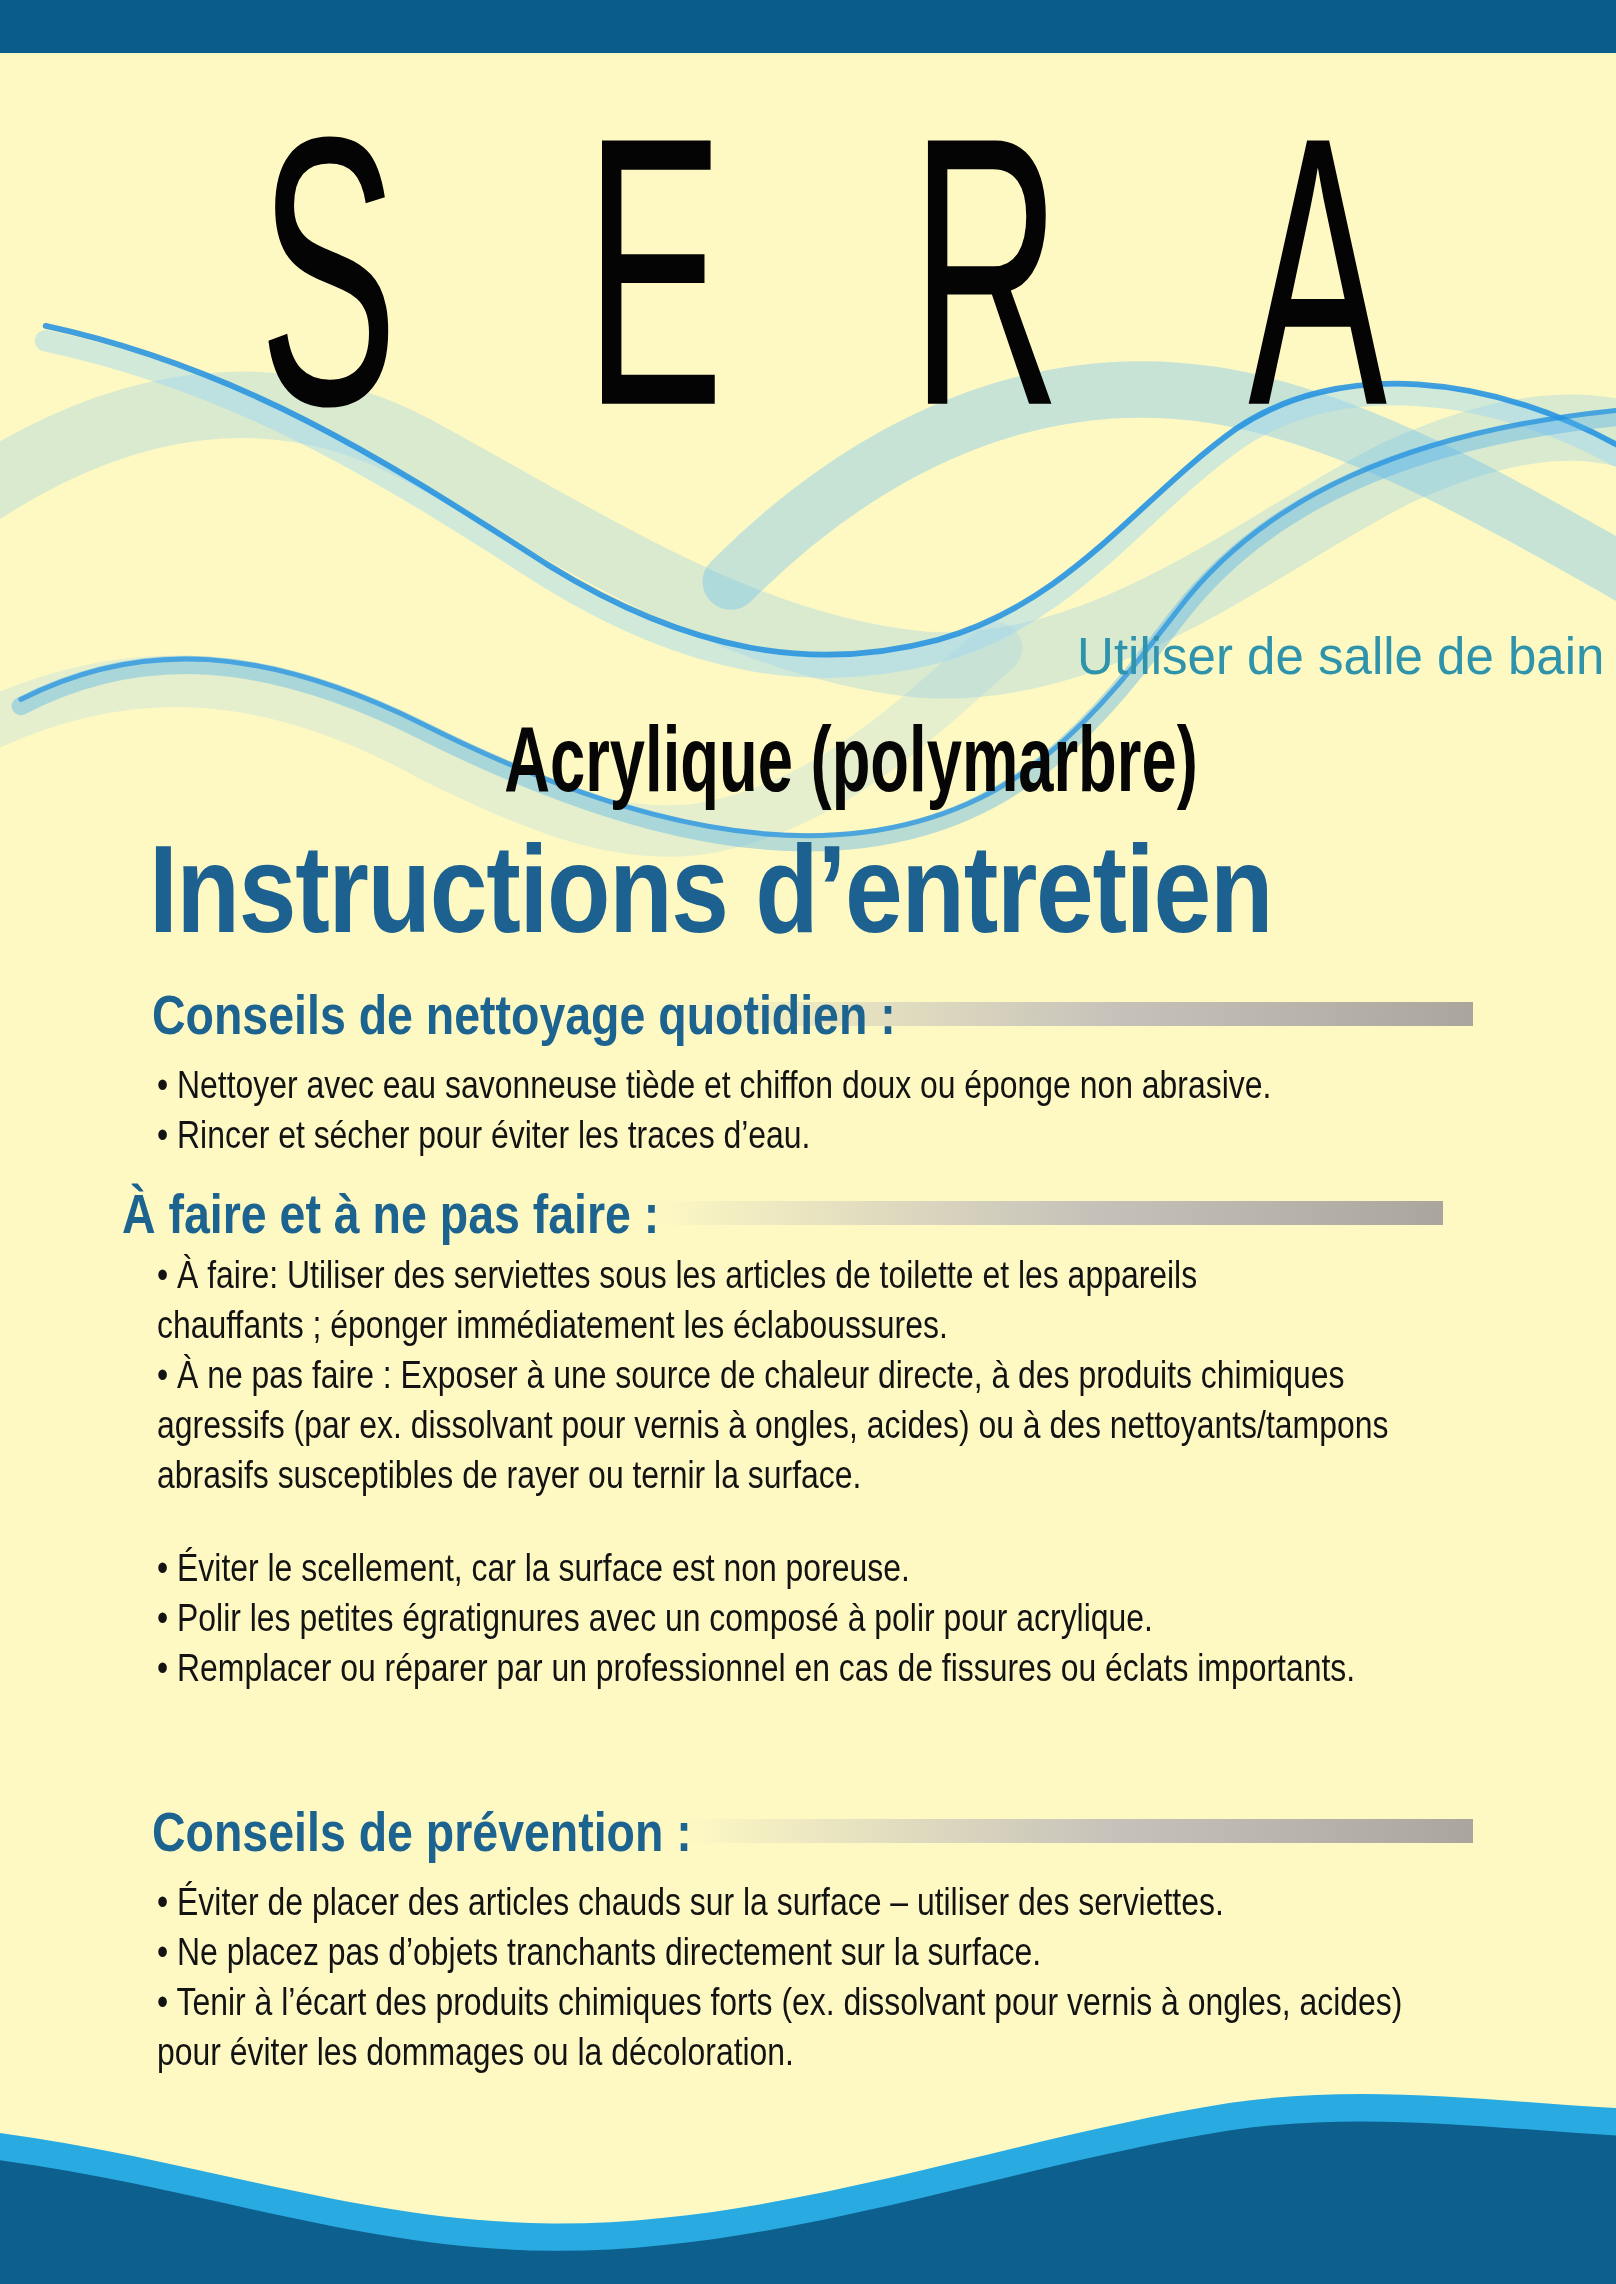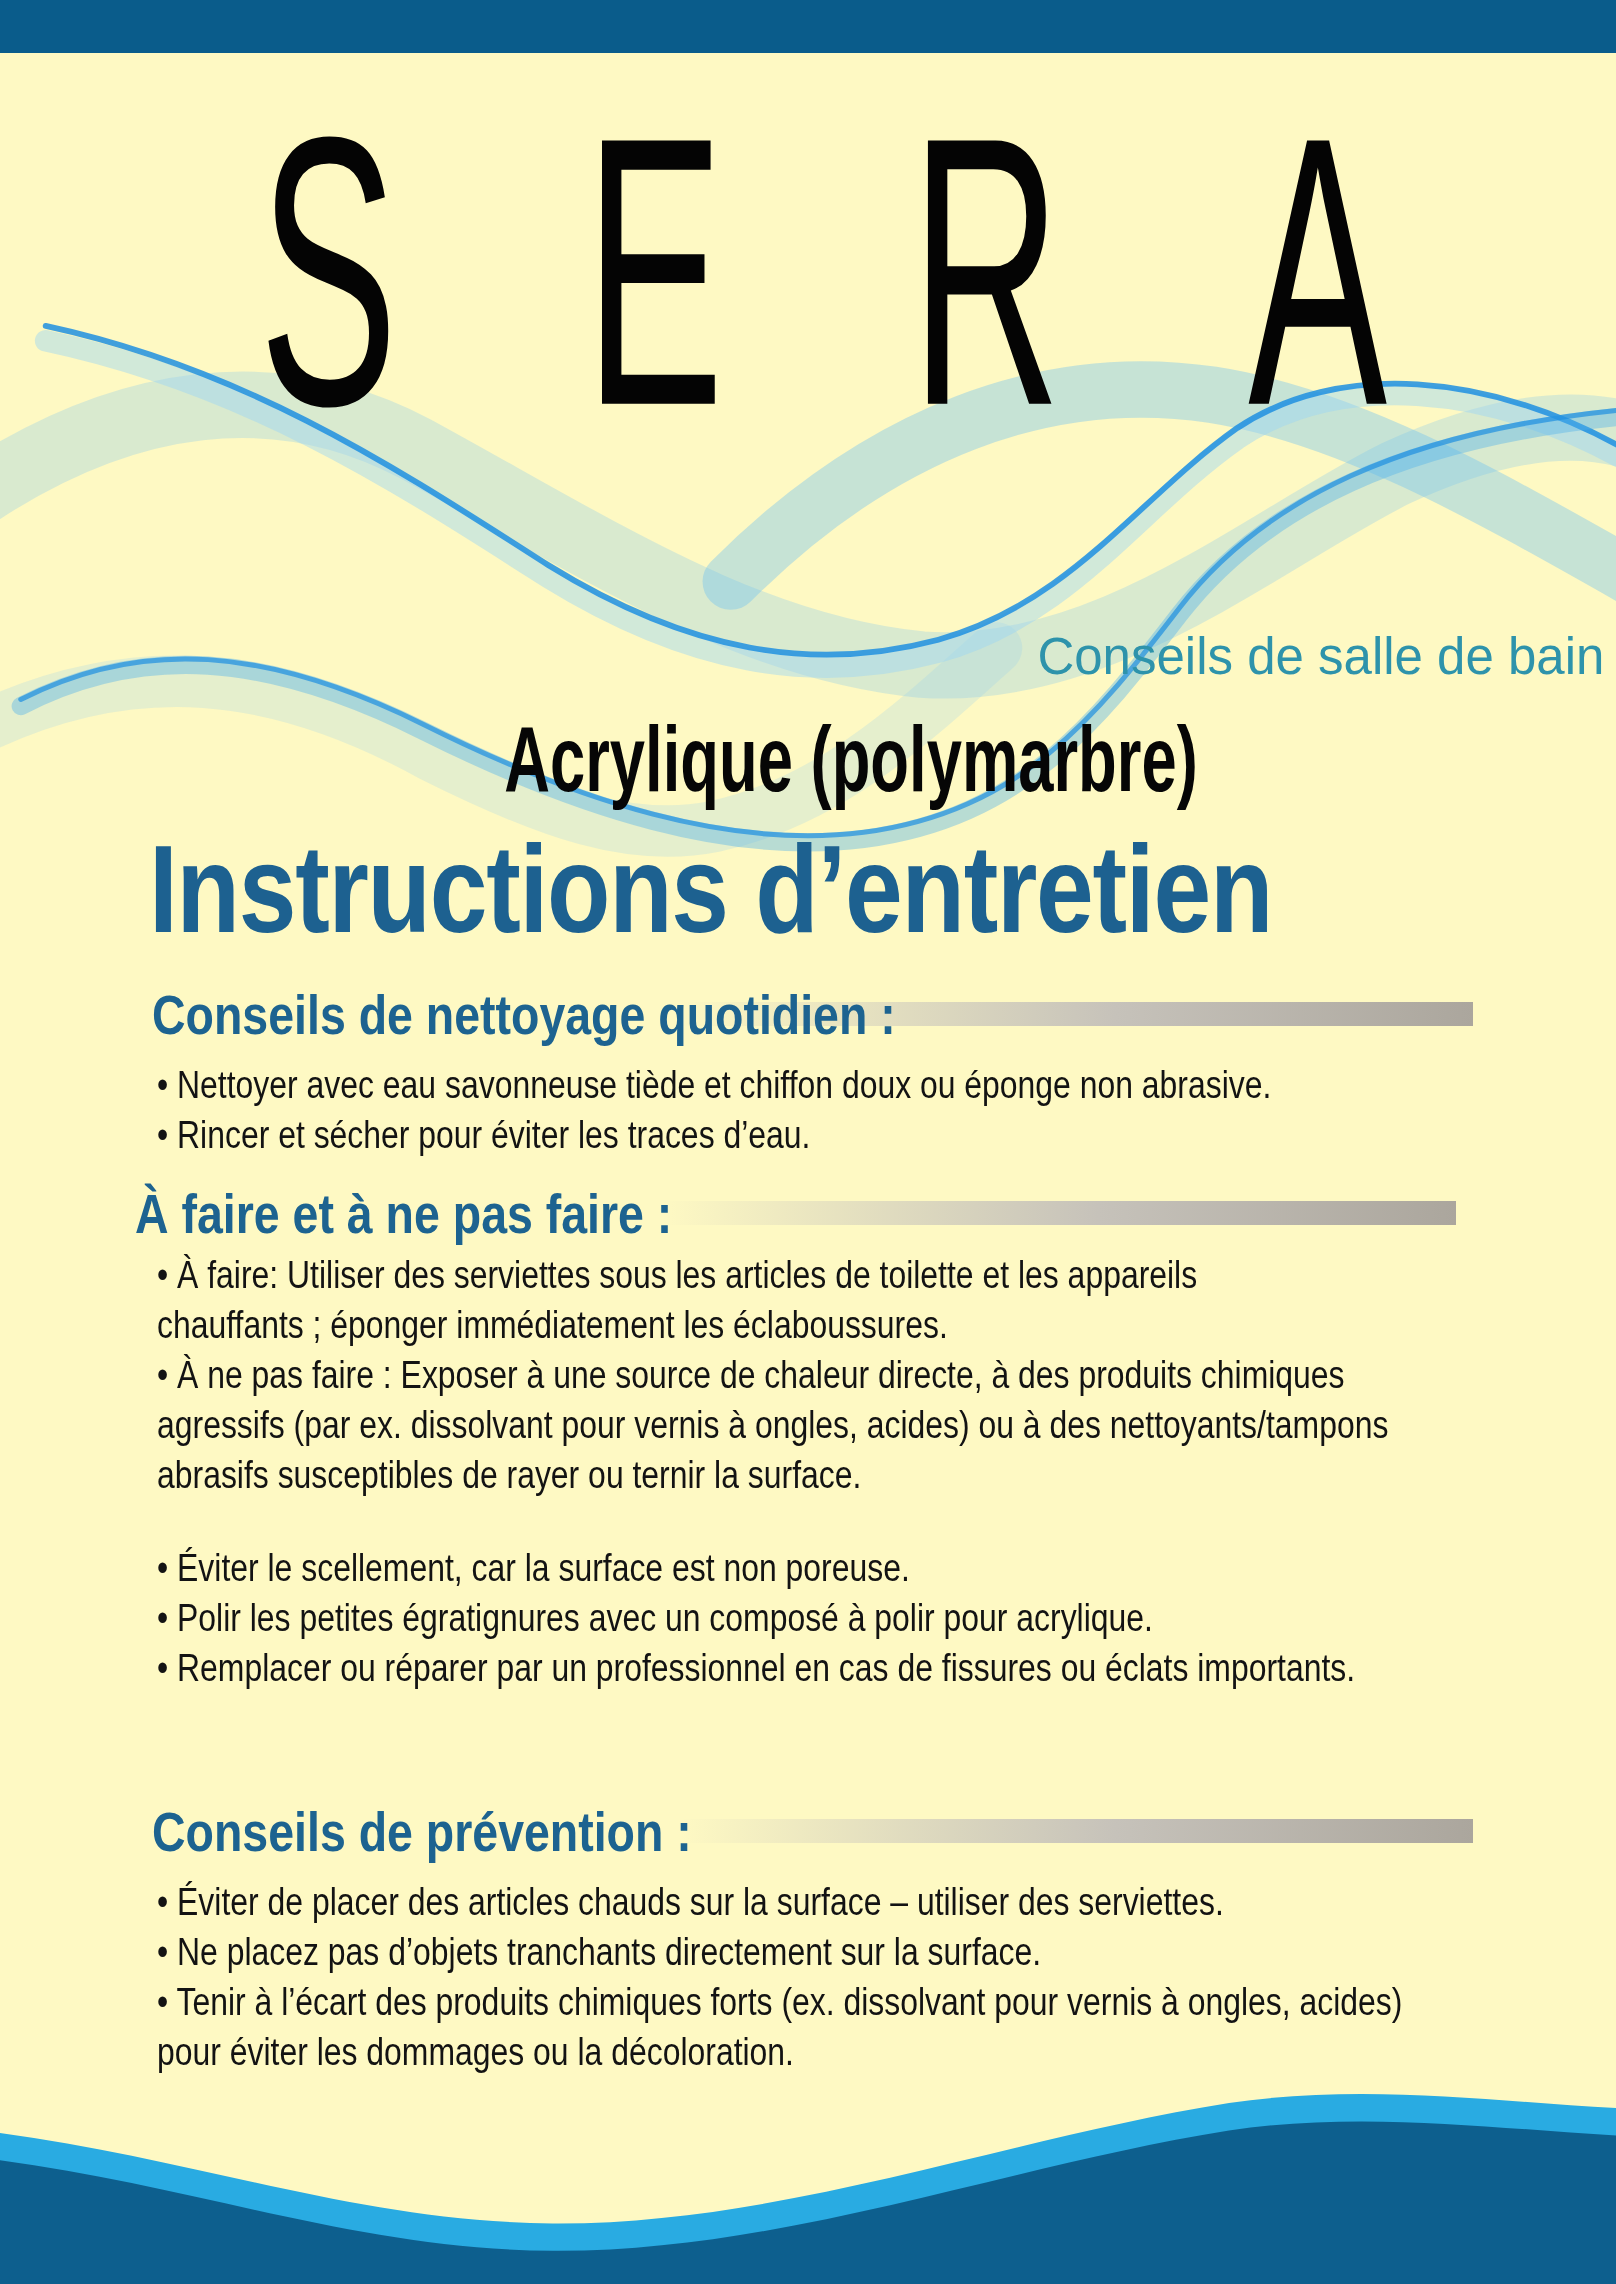--- a/index.html
+++ b/index.html
@@ -58,21 +58,21 @@
     white-space:nowrap;
     z-index:3;
   }
   
   .sec{position:absolute;left:120px;width:1429px;}
   .sec.s1{top:982px;}
   .sec.s2{top:1181px;}
   .sec.s3{top:1539px;}
   .sec.s4{top:1799px;}
   .hrow{position:relative;width:1321px;height:65px;margin-left:32px;}
-  .s2 .hrow{margin-left:15px;}
+  .s2 .hrow{margin-left:2px;}
   .hbar{
     position:absolute;right:0;top:20px;height:24px;width:60%;
     background:linear-gradient(to right,
       rgba(200,196,188,0) 0%,
       rgba(200,196,188,0.55) 28%,
       #c6c2ba 55%,
       #aba69d 100%);
     z-index:0;
   }
   .sec-h{
@@ -115,21 +115,21 @@
   <svg class="wave-top" viewBox="0 0 1946 760" preserveAspectRatio="none" aria-hidden="true">
     <path d="M -20,240 C 150,130 330,100 500,190 C 720,310 900,430 1110,450 C 1330,465 1520,300 1680,220 C 1810,160 1900,155 1965,175" fill="none" stroke="#7ac4f1" stroke-width="80" stroke-linecap="round" opacity="0.28"></path>
     <path d="M -20,525 C 160,440 330,455 520,560 C 660,630 760,665 860,645 C 1000,615 1100,520 1200,430" fill="none" stroke="#8ccdf3" stroke-width="62" stroke-linecap="round" opacity="0.22"></path>
     <path d="M 880,350 C 1060,170 1260,95 1460,125 C 1620,150 1780,240 1965,345" fill="none" stroke="#6cc0f2" stroke-width="68" stroke-linecap="round" opacity="0.38"></path>
     <path d="M 55,60 C 300,112 480,230 660,345 C 830,450 980,475 1130,435 C 1290,390 1370,262 1490,178 C 1610,98 1790,108 1965,208" fill="none" stroke="#9bd4f5" stroke-width="26" stroke-linecap="round" opacity="0.45"></path>
     <path d="M 55,42 C 300,95 480,215 660,330 C 830,435 980,460 1130,420 C 1290,375 1370,250 1490,165 C 1610,85 1790,95 1965,195" fill="none" stroke="#1e8fe0" stroke-width="7" stroke-linecap="round" opacity="0.85"></path>
     <path d="M 25,500 C 170,425 320,435 510,530 C 700,625 880,680 1040,660 C 1230,635 1320,520 1420,390 C 1520,260 1690,175 1965,150" fill="none" stroke="#4fb2ec" stroke-width="22" stroke-linecap="round" opacity="0.40"></path>
     <path d="M 25,492 C 170,418 320,428 510,522 C 700,617 880,672 1040,652 C 1230,627 1320,512 1420,382 C 1520,252 1690,167 1965,142" fill="none" stroke="#1e8fe0" stroke-width="6" stroke-linecap="round" opacity="0.70"></path>
   </svg>
 
-  <div class="tagline">Conseils de salle de bain</div>
+  <div class="tagline">Utiliser de salle de bain</div>
 
   <h2 class="subtitle">Acrylique (polymarbre)</h2>
 
   <h2 class="title">Instructions d’entretien</h2>
 
   <section class="sec s1">
     <div class="hrow">
       <div class="hbar"></div>
       <h3 class="sec-h">Conseils de nettoyage quotidien :</h3>
     </div>

